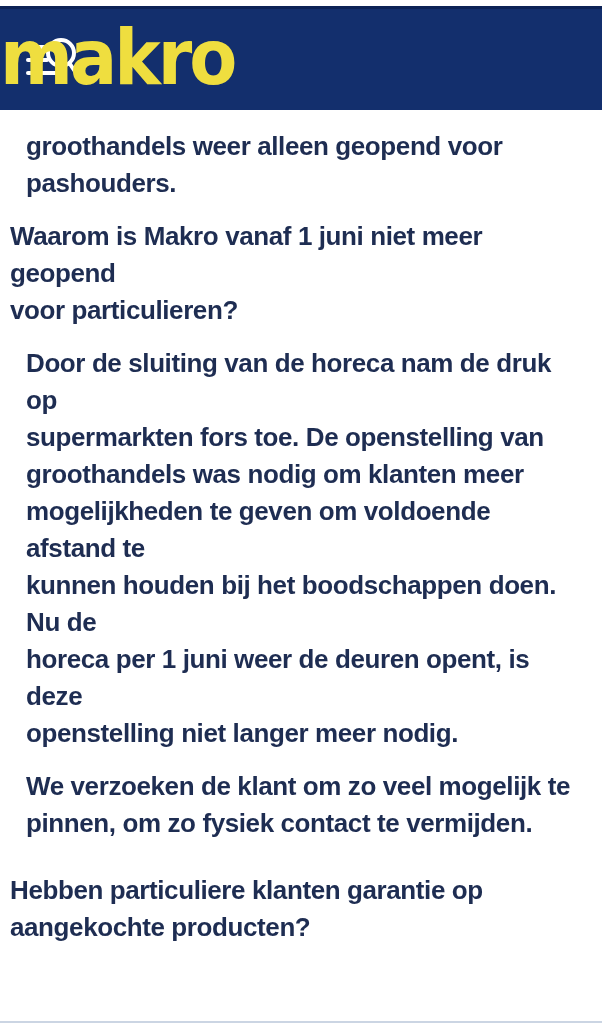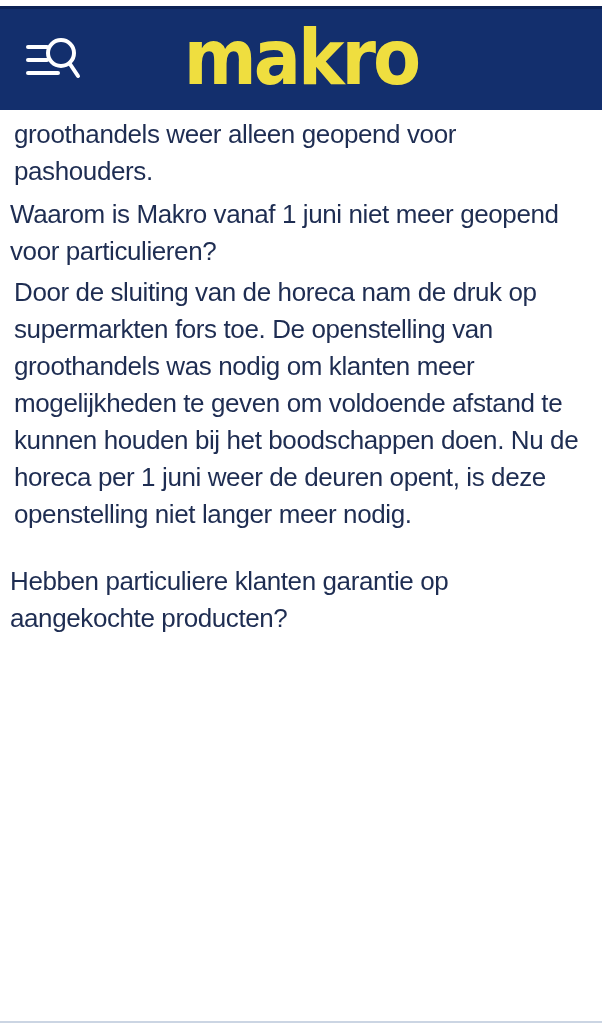--- a/index.html
+++ b/index.html
@@ -18,21 +18,21 @@
     height: 6px;
     background: #ffffff;
   }
   header {
     position: relative;
     height: 101px;
     background: #132F6D;
     border-top: 3px solid #0D2356;
     display: flex;
     align-items: center;
-    justify-content: center;
+    justify-content: flex-start;
   }
   .menu-btn {
     position: absolute;
     left: 24px;
     top: 28px;
     width: 60px;
     height: 46px;
     background: none;
     border: none;
     padding: 0;
@@ -51,27 +51,28 @@
     user-select: none;
   }
   main {
     padding: 2px 8px 0 10px;
     color: #1E2D52;
     font-size: 26px;
     line-height: 37px;
     letter-spacing: -0.4px;
   }
   .para {
-    margin: 4px;
+    margin: 16px;
     white-space: pre-line;
+    font-weight: bold;
   }
   .q {
     margin: 6px 13px 0 0;
     font-size: 26px;
-    font-weight: 400;
+    font-weight: 700;
     white-space: pre-line;
     line-height: 37px;
   }
   .q-gap {
     margin-top: 30px;
   }
   .bottom-divider {
     position: absolute;
     left: 0;
     top: 1021px;
@@ -105,20 +106,22 @@
   <h2 class="q">Waarom is Makro vanaf 1 juni niet meer geopend
 voor particulieren?</h2>
   <p class="para">Door de sluiting van de horeca nam de druk op
 supermarkten fors toe. De openstelling van
 groothandels was nodig om klanten meer
 mogelijkheden te geven om voldoende afstand te
 kunnen houden bij het boodschappen doen. Nu de
 horeca per 1 juni weer de deuren opent, is deze
 openstelling niet langer meer nodig.</p>
 
+  <p class="para">We verzoeken de klant om zo veel mogelijk te
+pinnen, om zo fysiek contact te vermijden.</p>
 
 
   <h2 class="q q-gap">Hebben particuliere klanten garantie op
 aangekochte producten?</h2>
 
 </main>
 
 <div class="bottom-divider"></div>
 
 </body></html>

